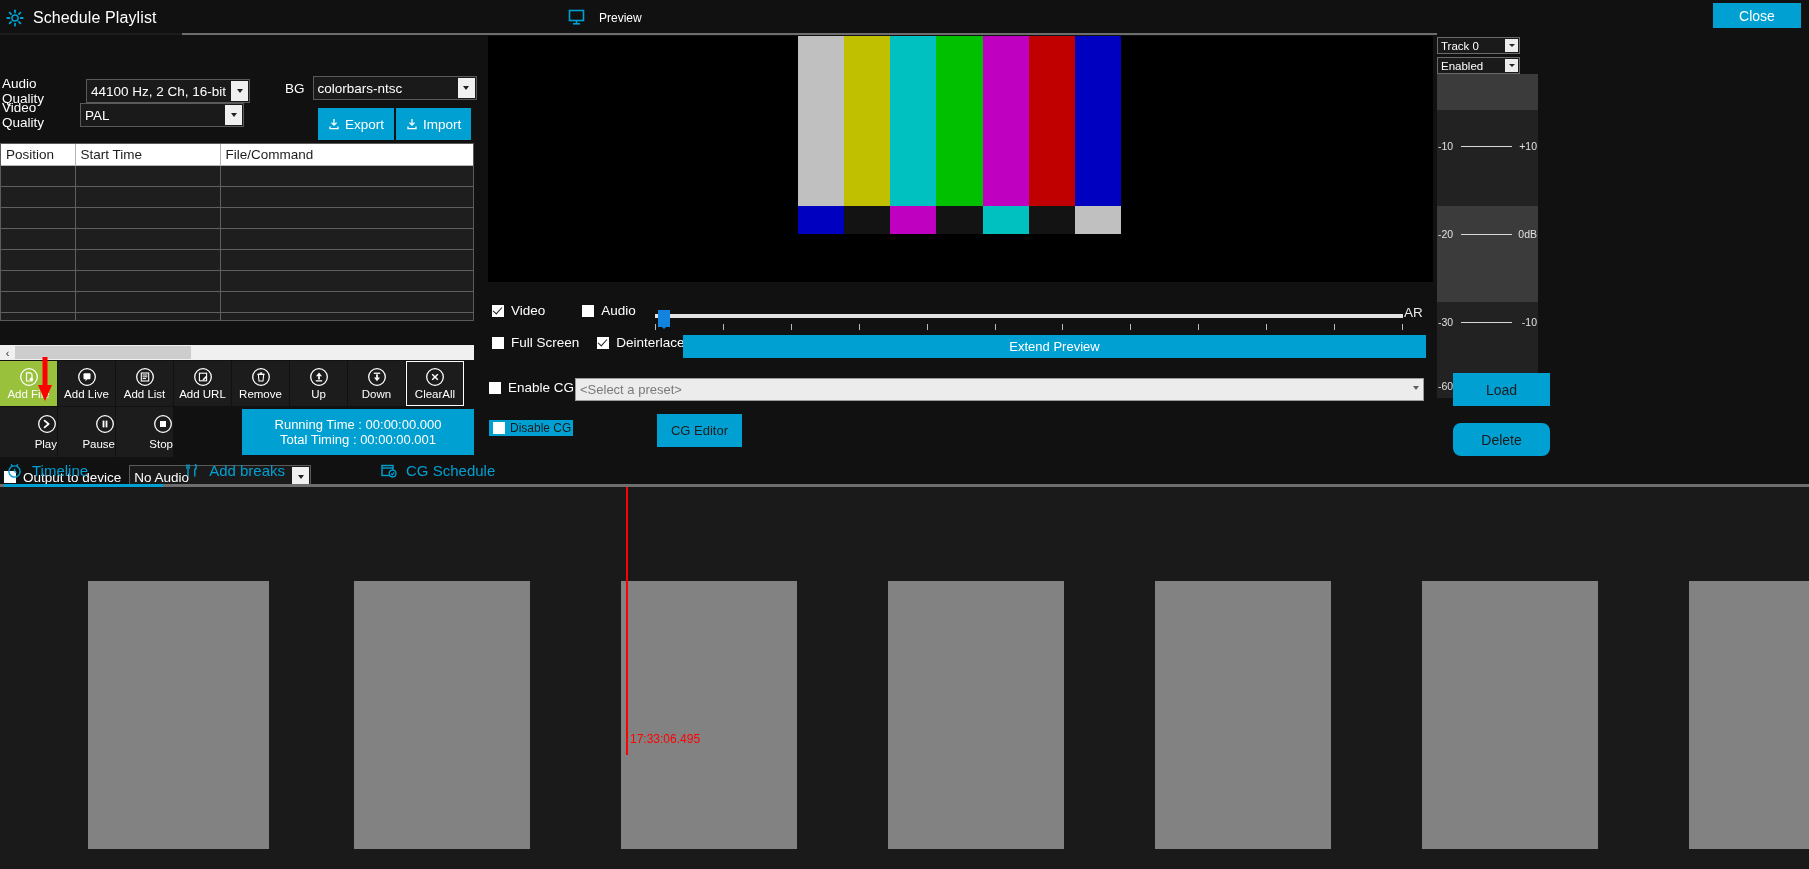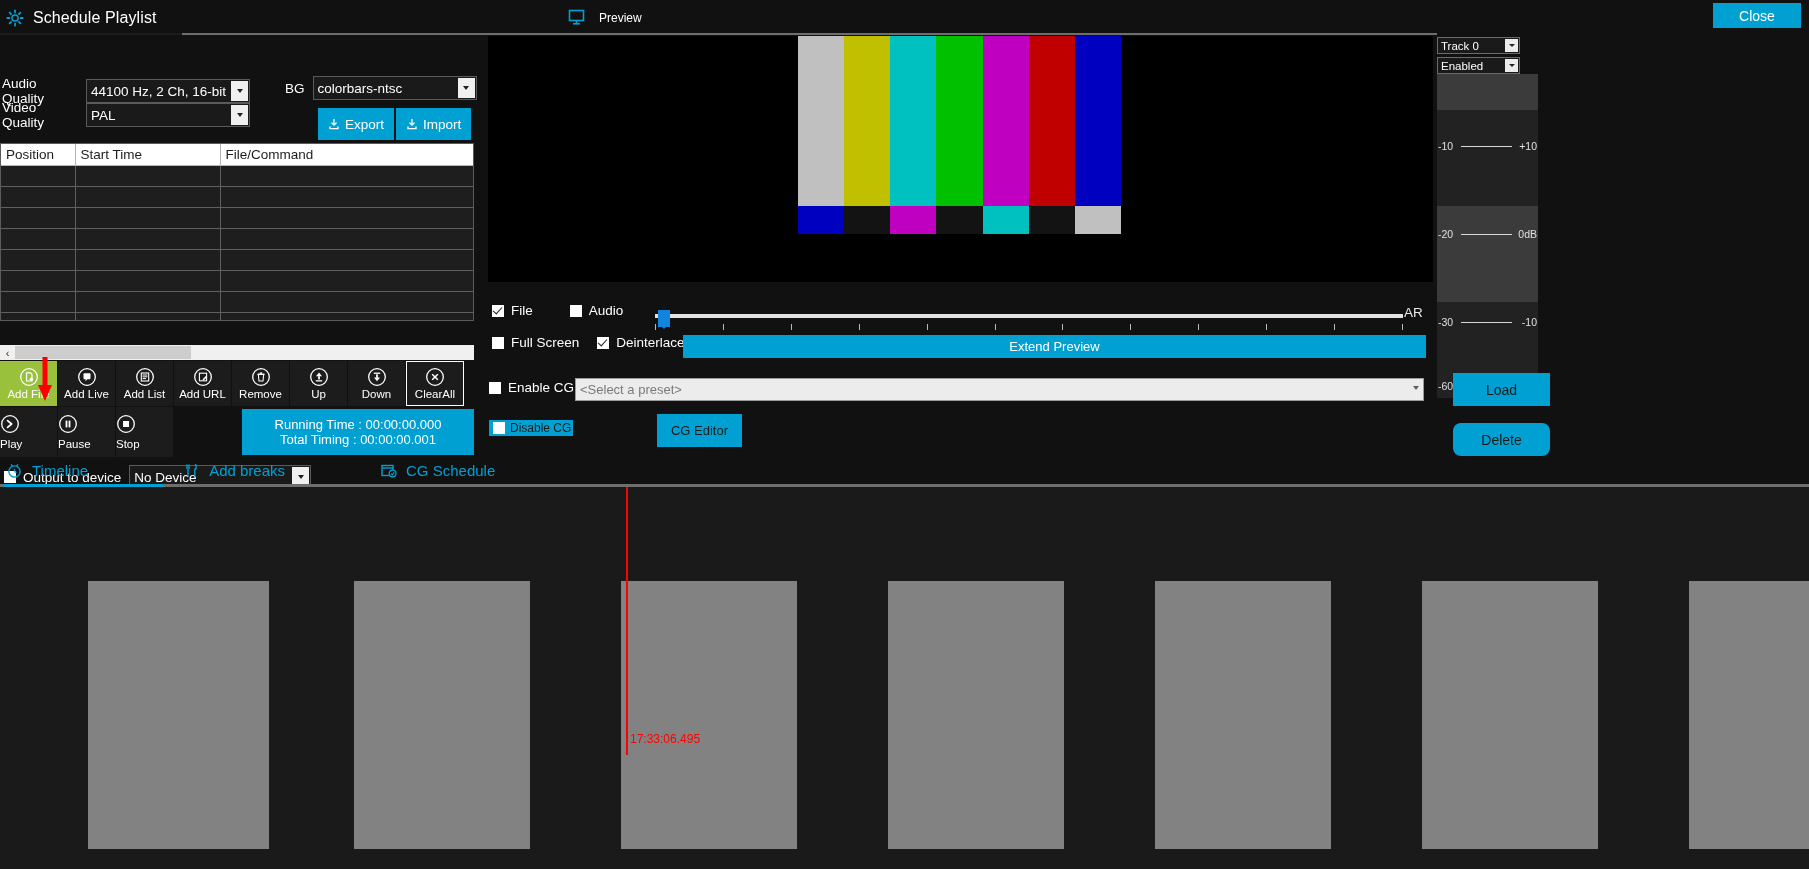--- a/index.html
+++ b/index.html
@@ -103,21 +103,21 @@
   .ibtn.active { background: #9ac13c; }
   .ibtn.focused { border: 1px solid #ffffff; }
   .ibtn svg { display: block; }
 
   .redarrow { position: absolute; left: 38px; top: 321px; width: 14px; height: 44px; pointer-events: none; }
 
   
   .transport { position: absolute; left: 0; top: 371px; width: 174px; height: 50px; display: flex; }
   .tbtn {
     width: 58px; height: 50px; background: #1c1c1c;
-    display: flex; flex-direction: column; align-items: flex-start; justify-content: center;
+    display: flex; flex-direction: column; align-items: flex-end; justify-content: center;
     color: #ffffff; font-size: 11.5px; cursor: pointer; gap: 2px;
     border-right: 1px solid #111111;
   }
   .timingbox {
     position: absolute; left: 242px; top: 373px; width: 232px; height: 46px;
     background: #00a0d2; color: #ffffff; font-size: 13px;
     display: flex; flex-direction: column; align-items: center; justify-content: center;
   }
 
   
@@ -259,21 +259,21 @@
     <div class="qrow" style="left:2px; top:40px;">
       <span class="qlabel" style="width:78px;">Audio Quality</span>
       <div class="combo" style="width:164px; margin-left:6px;">
         <span class="val">44100 Hz, 2 Ch, 16-bit</span>
         <span class="arrowbox"></span>
       </div>
     </div>
 
     <div class="qrow" style="left:2px; top:64px;">
       <span class="qlabel" style="width:78px;">Video Quality</span>
-      <div class="combo" style="width:164px; margin-left:6px;">
+      <div class="combo" style="width:164px; ">
         <span class="val">PAL</span>
         <span class="arrowbox"></span>
       </div>
     </div>
 
     <div class="bgwrap">
       <span class="bglabel">BG</span>
       <div class="combo" style="width:164px;">
         <span class="val">colorbars-ntsc</span>
         <span class="arrowbox"></span>
@@ -494,21 +494,21 @@
 
     <div class="timingbox">
       <span>Running Time : 00:00:00.000</span>
       <span>Total Timing : 00:00:00.001</span>
     </div>
 
     <div class="devrow">
       <span class="chk" style="margin-left:4px;"></span>
       <span class="devlabel">Output to device</span>
       <div class="combo" style="width:182px;">
-        <span class="val">No Device</span>
+        <span class="val">No Audio</span>
         <span class="arrowbox"></span>
       </div>
     </div>
   </div>
 
   <div class="tabs">
     <div class="tab" id="t1">
       <span>
         <svg width="17" height="17" viewBox="0 0 17 17">
           <circle cx="8.5" cy="9.5" r="5.6" fill="none" stroke="#00a0d2" stroke-width="1.4"></circle>
@@ -569,21 +569,21 @@
         <div class="lb" style="background: rgb(59, 0, 115); height: 76px;"></div>
         <div class="lb" style="background: rgb(19, 19, 19); height: 76px;"></div>
         <div class="lb" style="background: rgb(13, 13, 13); height: 76px;"></div>
         <div class="lb" style="background: rgb(28, 28, 28); height: 76px;"></div>
         <div class="lb" style="background: rgb(19, 19, 19); height: 76px;"></div>
       </div>
   </div>
 
   <div class="optrow1">
     <span class="chk checked"></span>
-    <span class="optlabel">File</span>
+    <span class="optlabel">Video</span>
     <span class="chk" style="margin-left:37px;"></span>
     <span class="optlabel">Audio</span>
   </div>
 
   <div class="optrow2">
     <span class="chk"></span>
     <span class="optlabel">Full Screen</span>
     <span class="chk checked" style="margin-left:18px;"></span>
     <span class="optlabel">Deinterlace</span>
   </div>

